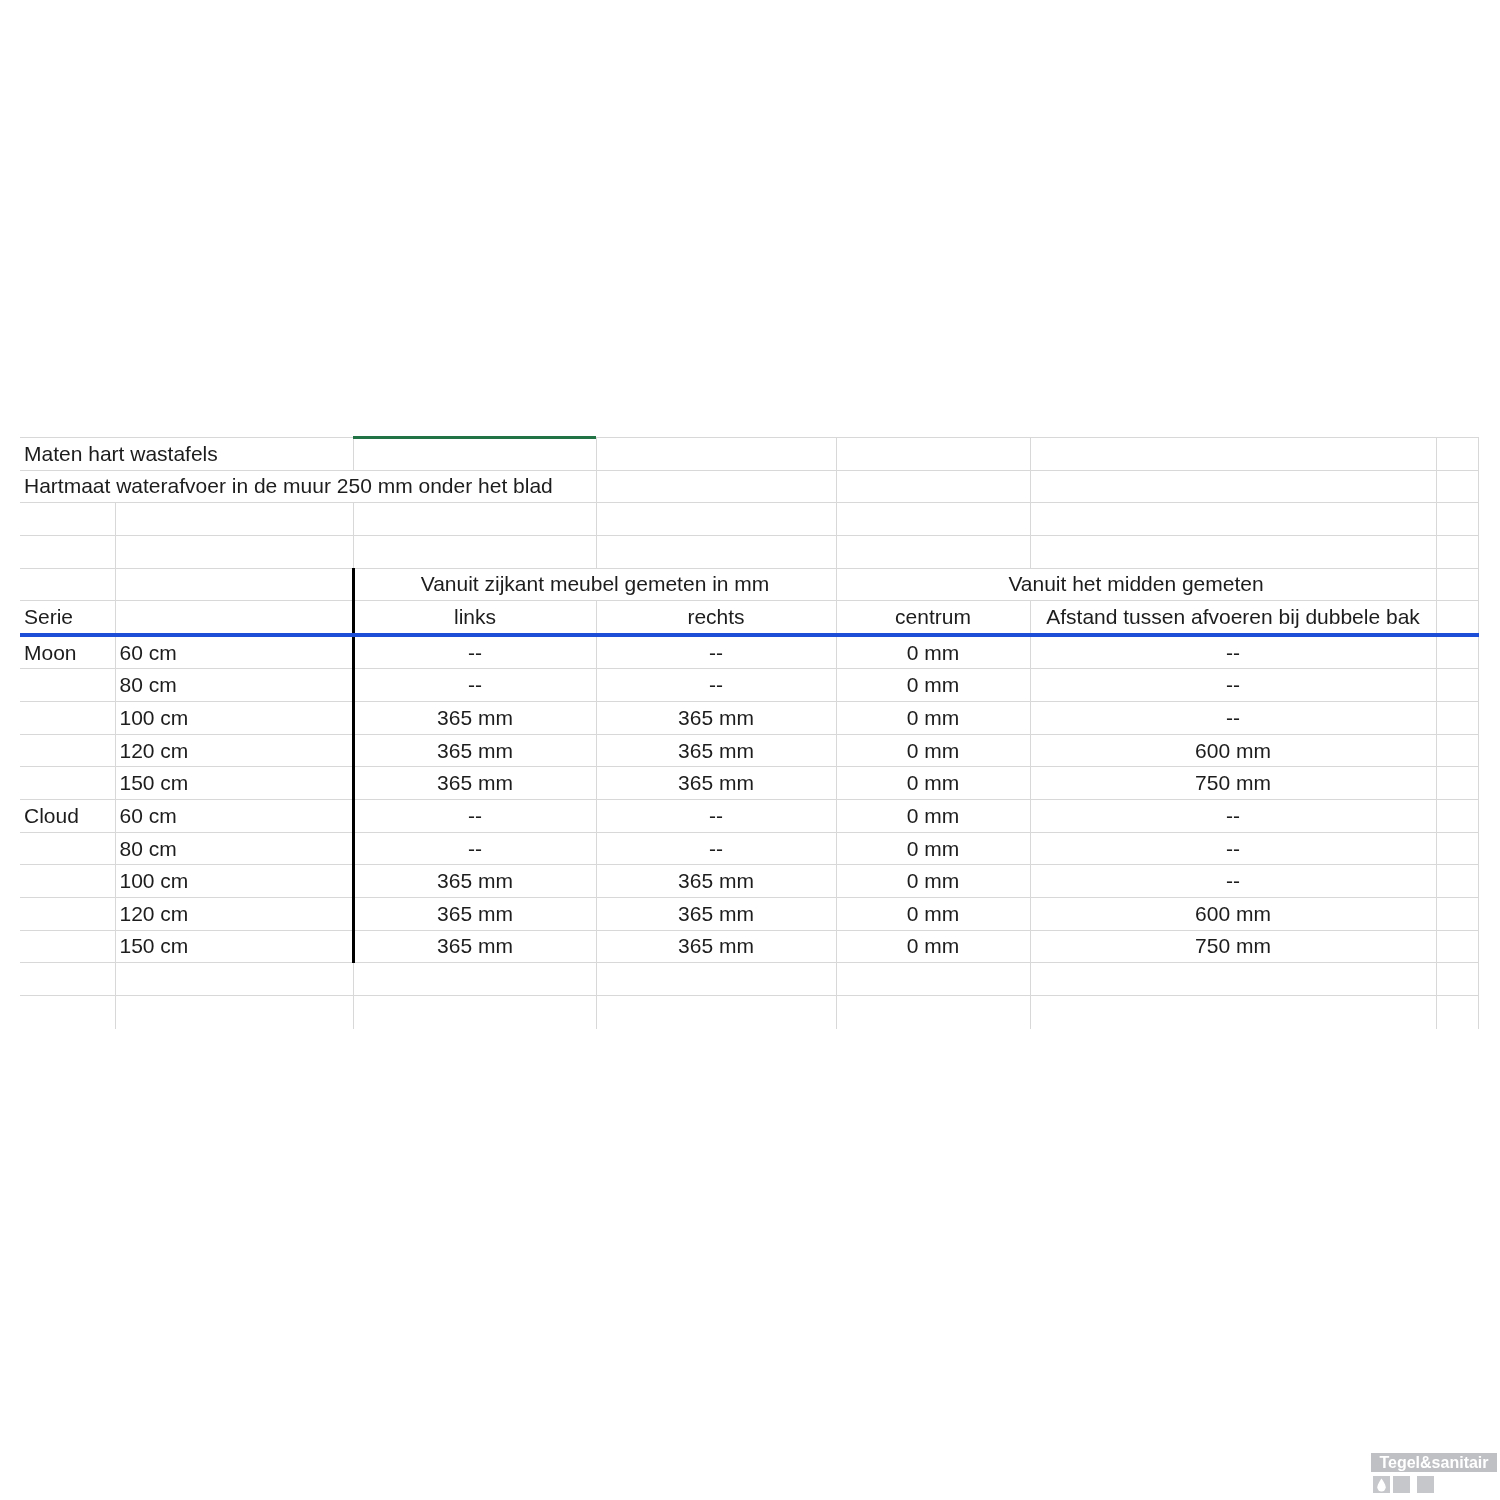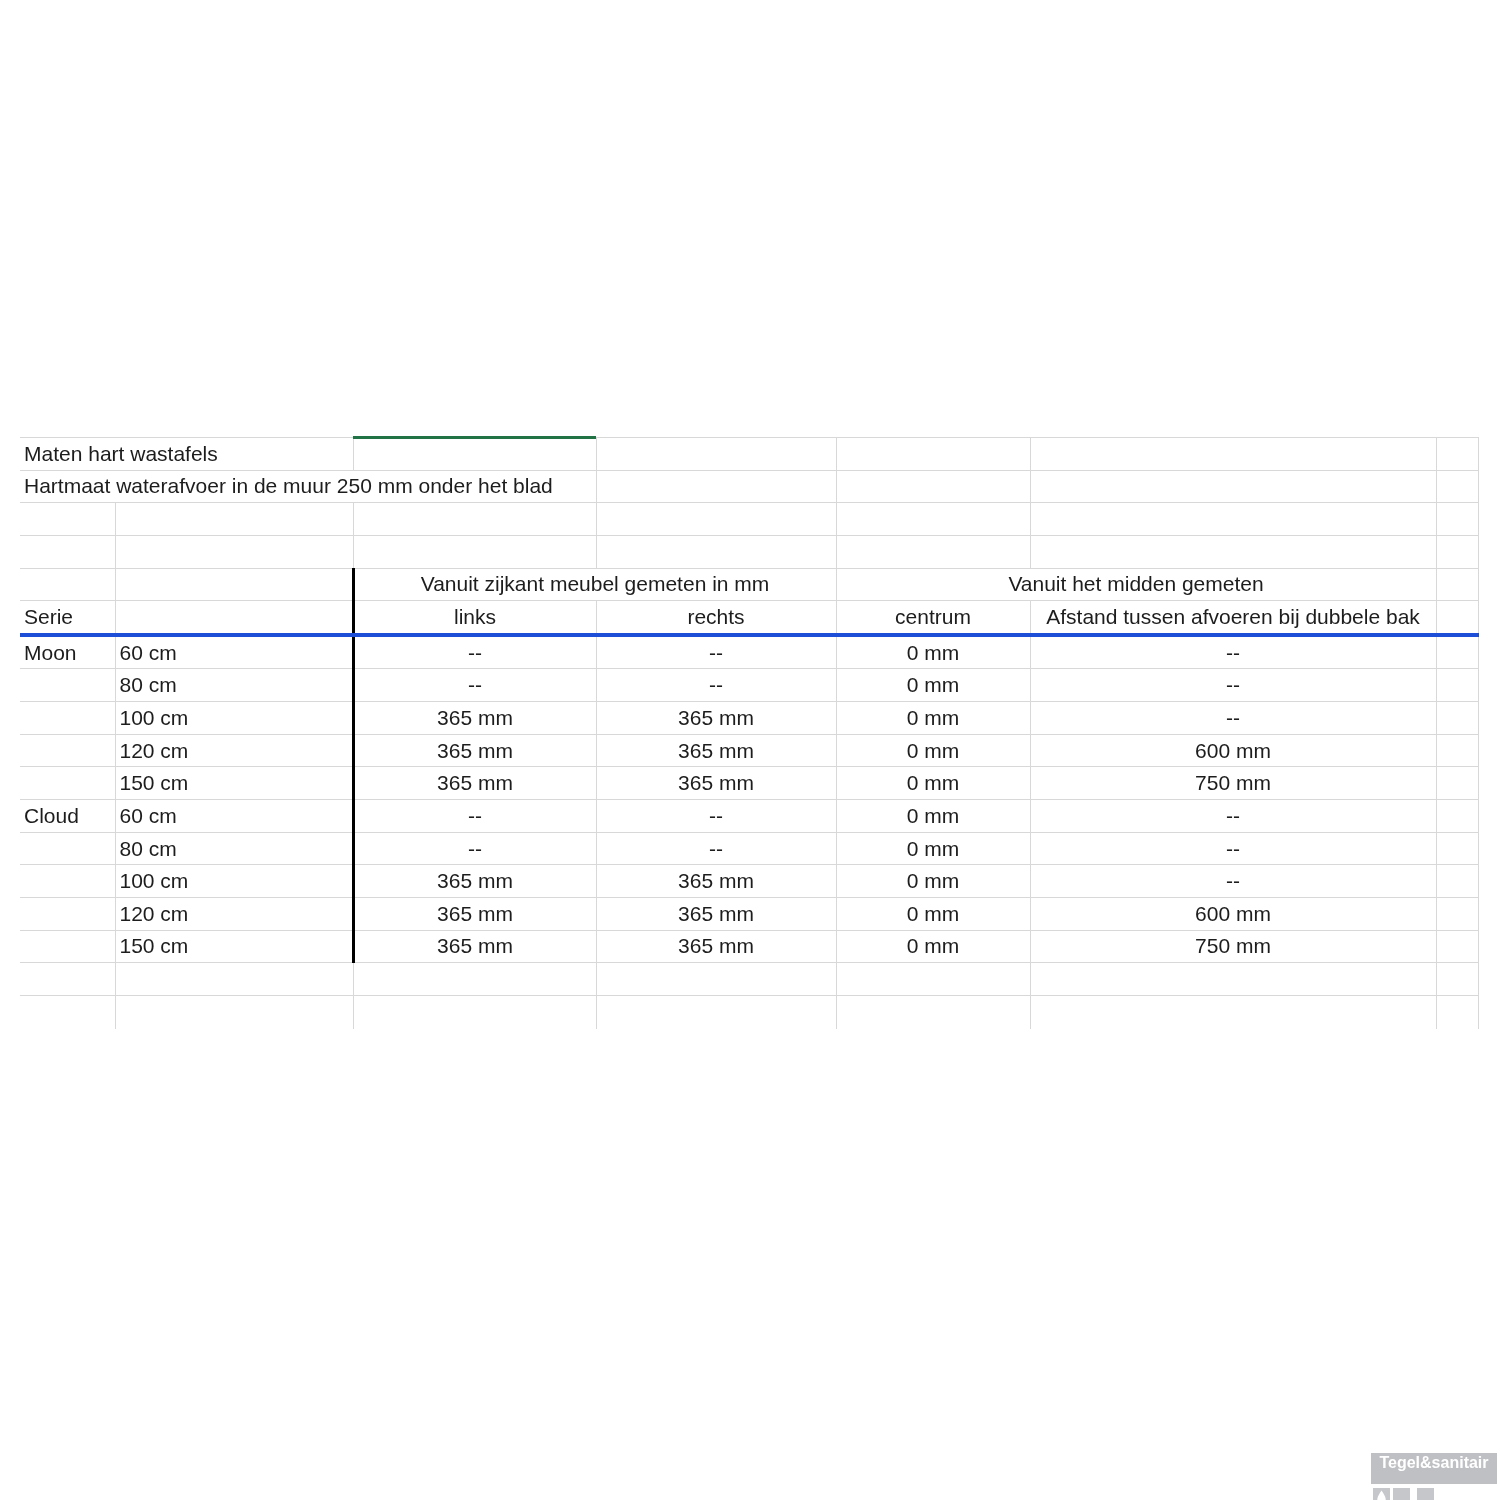--- a/index.html
+++ b/index.html
@@ -26,21 +26,21 @@
   .bkB  { border-bottom:3px solid #000; }
   tr.rule td { border-bottom:4px solid #1d4ed8; } 
   tr.noB td { border-bottom-color:transparent; }
 
   
   .sel-line { position:absolute; left:353px; top:436px; width:243px; height:3px;
               background:#217346; }
 
   
   .wm { position:absolute; left:1371px; top:1453px; width:129px; }
-  .wm-bar { width:126px; height:31px; line-height:19px; text-align:center;
+  .wm-bar { width:126px; height:19px; line-height:19px; text-align:center;
             background:#bfc0c4; color:#ffffff; font-weight:bold; font-size:16px;
             letter-spacing:0; }
   .wm-row { position:relative; height:18px; margin-top:4px; }
   .wm-sq { position:absolute; top:0; width:17px; height:17px; background:#c6c7cb; }
   .sq1 { left:2px; } .sq2 { left:22px; } .sq3 { left:46px; }
   .wm-depot { position:absolute; left:92px; top:0; color:#c9cacf; font-size:12px;
               line-height:17px; letter-spacing:1px;margin-left:47px; }
   .wm-sq svg { display:block; margin:2px auto 0 auto; }
 </style>
 </head>

